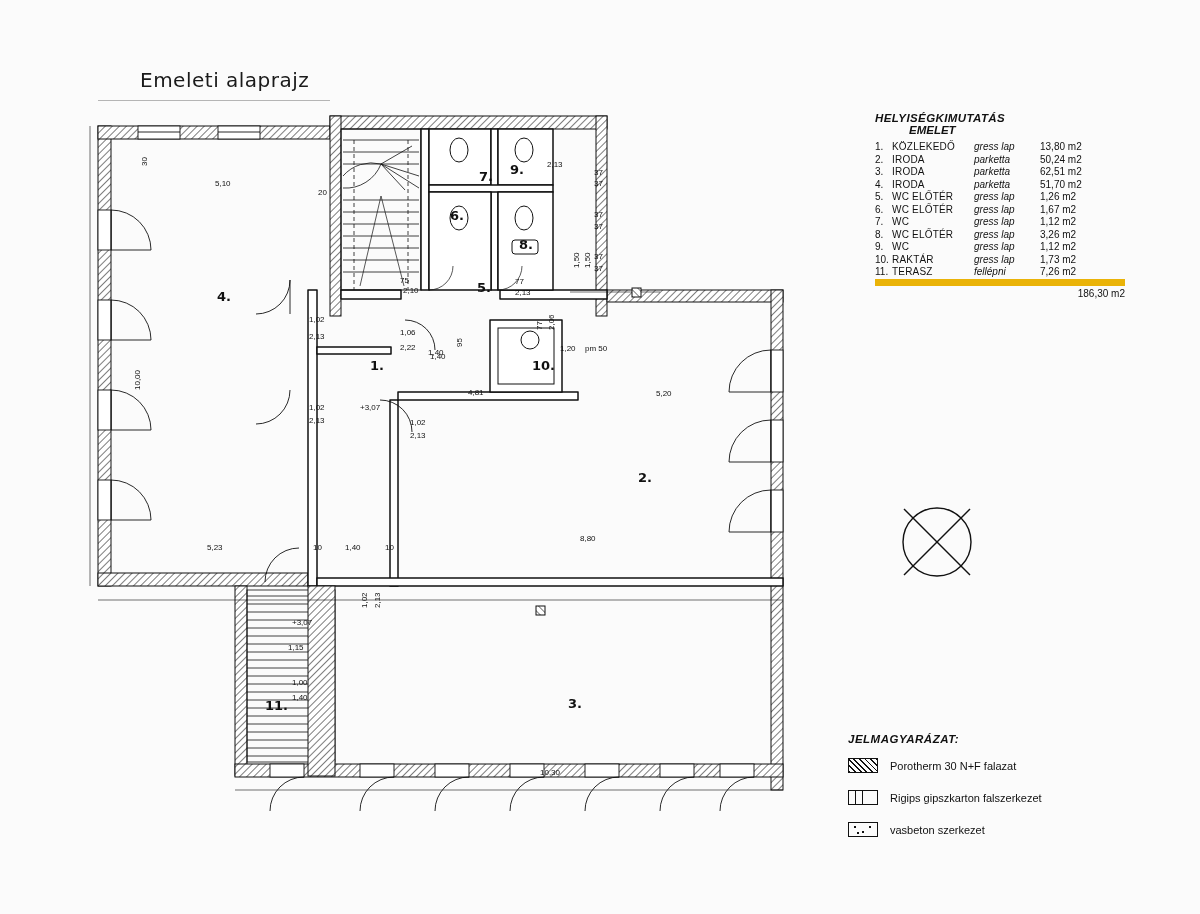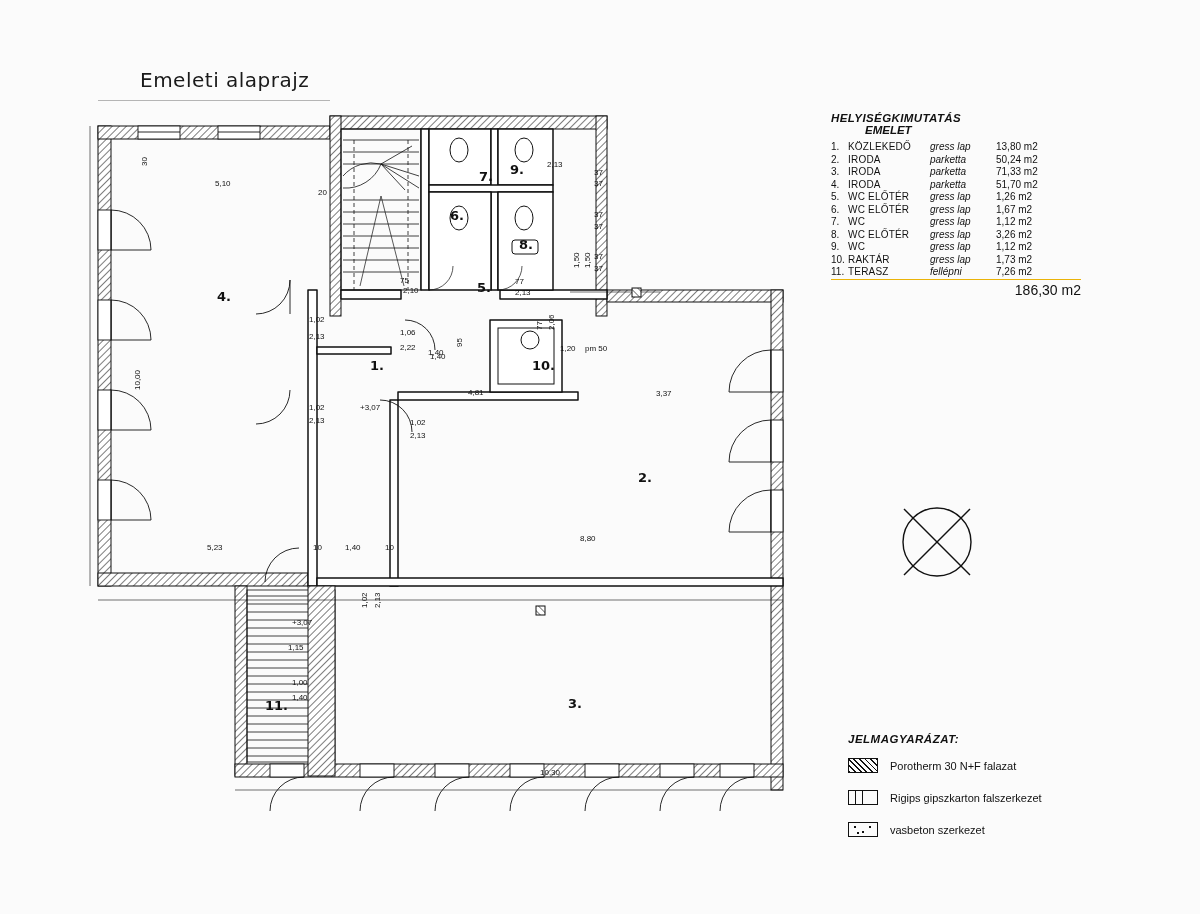--- a/index.html
+++ b/index.html
@@ -2,30 +2,30 @@
 <html><head>
 <meta charset="utf-8">
 <style>
   html,body{margin:0;padding:0;background:#ffffff;}
   body{width:1200px;height:914px;position:relative;font-family:"Liberation Sans",sans-serif;color:#111;overflow:hidden;}
   #sheet{position:absolute;left:0;top:0;width:1200px;height:914px;background:#fbfbfb;}
 
   .ttl{position:absolute;left:140px;top:52px;font-size:20px;letter-spacing:.5px;color:#1a1a1a;font-family:"DejaVu Sans",sans-serif;margin-top:16px;}
 
   
-  .sched{position:absolute;left:831px;top:112px;width:250px;font-size:10.5px;color:#111;}
+  .sched{position:absolute;left:875px;top:112px;width:250px;font-size:10.5px;color:#111;}
   .sched .hd{font-style:italic;font-weight:bold;font-size:11.5px;letter-spacing:.4px;}
   .sched .hd2{font-style:italic;font-weight:bold;font-size:11.5px;margin-left:34px;}
   .sched table{border-collapse:collapse;margin-top:5px;width:100%;}
   .sched td{padding:0 0 1.5px 0;font-size:10px;white-space:nowrap;}
   .sched td.n{width:17px;text-align:left;}
   .sched td.nm{width:82px;letter-spacing:.2px;}
   .sched td.fin{width:66px;font-style:italic;}
   .sched td.ar{text-align:left;}
-  .sched .sum{text-align:right;border-top:1px solid #eab308;padding-top:2px;font-size:14px;}
+  .sched .sum{text-align:right;border-top:7px solid #eab308;padding-top:2px;font-size:10px;}
 
   
   .north{position:absolute;left:895px;top:500px;width:84px;height:84px;}
 
   
   .jel{position:absolute;left:848px;top:733px;width:260px;font-size:11px;}
   .jel .jh{font-style:italic;font-weight:bold;font-size:11.5px;letter-spacing:.5px;margin-bottom:13px;}
   .jel .row{display:flex;align-items:center;margin-bottom:17px;}
   .jel .sw{width:28px;height:13px;border:1px solid #111;margin-right:12px;flex:none;}
   .sw.hatch{background:
@@ -66,21 +66,21 @@
           <tr>
             <td class="n">2.</td>
             <td class="nm">IRODA</td>
             <td class="fin">parketta</td>
             <td class="ar">50,24 m2</td>
           </tr>
           <tr>
             <td class="n">3.</td>
             <td class="nm">IRODA</td>
             <td class="fin">parketta</td>
-            <td class="ar">71,33 m2</td>
+            <td class="ar">62,51 m2</td>
           </tr>
           <tr>
             <td class="n">4.</td>
             <td class="nm">IRODA</td>
             <td class="fin">parketta</td>
             <td class="ar">51,70 m2</td>
           </tr>
           <tr>
             <td class="n">5.</td>
             <td class="nm">WC ELŐTÉR</td>
@@ -364,21 +364,21 @@
     <div id="dim-layer">
         <div class="dim" style="left: 155px; top: 79px;">5,10</div>
         <div class="dim" style="left: 258px; top: 88px;">20</div>
         <div class="dim v" style="left: 80px; top: 66px;">30</div>
         <div class="dim v" style="left: 73px; top: 290px;">10,00</div>
         <div class="dim" style="left: 147px; top: 443px;">5,23</div>
         <div class="dim" style="left: 253px; top: 443px;">10</div>
         <div class="dim" style="left: 285px; top: 443px;">1,40</div>
         <div class="dim" style="left: 325px; top: 443px;">10</div>
         <div class="dim" style="left: 520px; top: 434px;">8,80</div>
-        <div class="dim" style="left: 596px; top: 289px;">3,37</div>
+        <div class="dim" style="left: 596px; top: 289px;">5,20</div>
         <div class="dim" style="left: 480px; top: 668px;">10,30</div>
         <div class="dim" style="left: 408px; top: 288px;">4,81</div>
         <div class="dim" style="left: 370px; top: 252px;">1,40</div>
         <div class="dim" style="left: 343px; top: 186px;">2,10</div>
         <div class="dim" style="left: 249px; top: 232px;">2,13</div>
         <div class="dim" style="left: 249px; top: 215px;">1,02</div>
         <div class="dim" style="left: 340px; top: 228px;">1,06</div>
         <div class="dim" style="left: 340px; top: 243px;">2,22</div>
         <div class="dim" style="left: 249px; top: 303px;">1,02</div>
         <div class="dim" style="left: 249px; top: 316px;">2,13</div>

